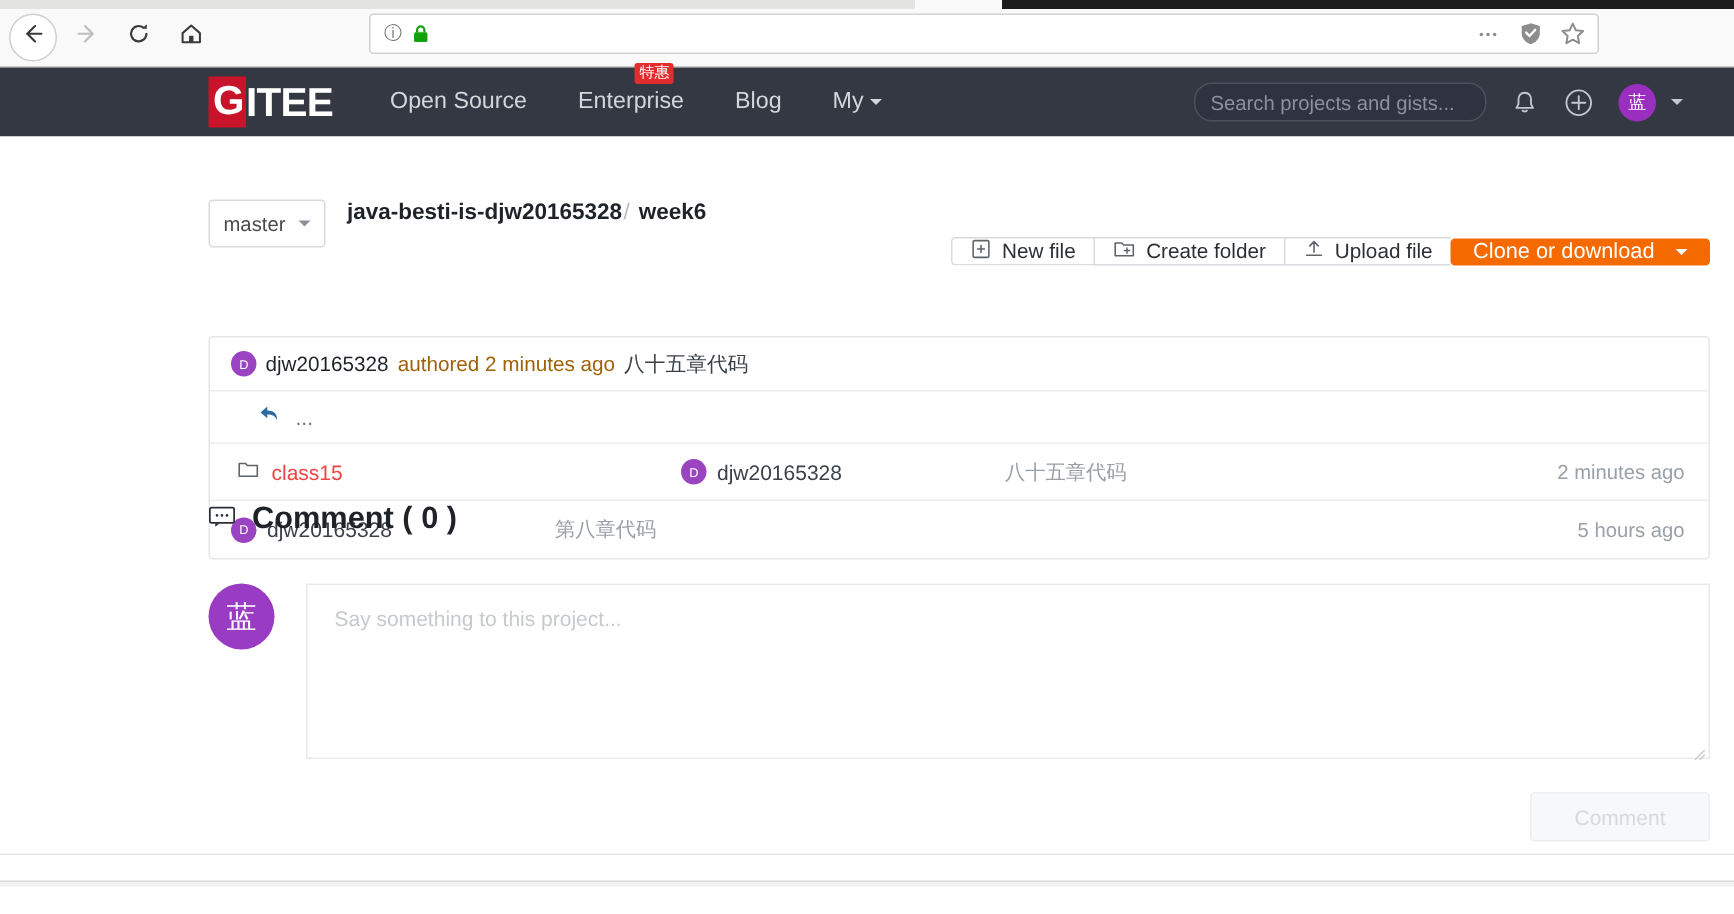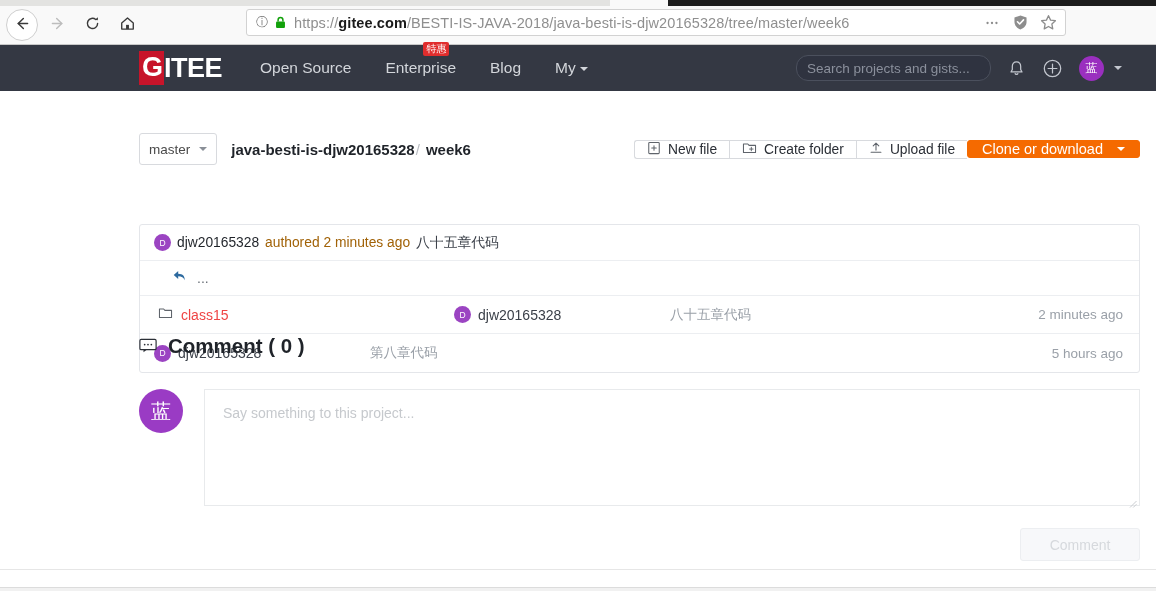--- a/index.html
+++ b/index.html
@@ -200,34 +200,34 @@
     background: #ffffff;
     display: flex;
     align-items: center;
     padding: 0 9px;
     font-size: 13.5px;
     color: #4a4a4a;
     gap: 5px;
   }
   #breadcrumb {
     display: flex;
-    align-items: center;
+    align-items: flex-start;
     margin-left: 14px;
     font-size: 15px;
     font-weight: 700;
     color: #1f2329;
     gap: 0px;
   }
   #breadcrumb .sep { color: #b9bcc2; font-weight: 400; margin: 0 6px 0 1px; }
 
   #toolbar-actions {
     position: absolute;
-    right: 0; top: 0;
-    display: flex;
-    align-items: center;
+    right: 0; top: 12px;
+    display: flex;
+    align-items: flex-end;
     height: 32px;
   }
   .tb-btn {
     border: 1px solid #d8dade;
     border-right: none;
     background: #ffffff;
     display: flex;
     align-items: center;
     gap: 7px;
     padding: 0 12px;
@@ -437,21 +437,20 @@
   </div>
 
   <div id="urlbar">
     <span id="url-info-icon">ⓘ</span>
     <span id="url-lock-icon">
       <svg width="13" height="13" viewBox="0 0 14 14">
           <rect x="2.2" y="6" width="9.6" height="7" rx="1.2" fill="#12a10b"></rect>
           <path d="M4.4 6 V4.3 A2.6 2.6 0 0 1 9.6 4.3 V6" fill="none" stroke="#12a10b" stroke-width="1.6"></path>
         </svg>
     </span>
-    <span id="url-text"><span>https://</span><span class="host">gitee.com</span><span>/BESTI-IS-JAVA-2018/java-besti-is-djw20165328/tree/master/week6</span></span>
     <div id="url-right">
       <span class="ic">
         <svg width="16" height="16" viewBox="0 0 18 18">
             <circle cx="4" cy="9" r="1.3" fill="#8d8d8d"></circle>
             <circle cx="9" cy="9" r="1.3" fill="#8d8d8d"></circle>
             <circle cx="14" cy="9" r="1.3" fill="#8d8d8d"></circle>
           </svg>
       </span>
       <span class="ic">
         <svg width="17" height="17" viewBox="0 0 18 18">

